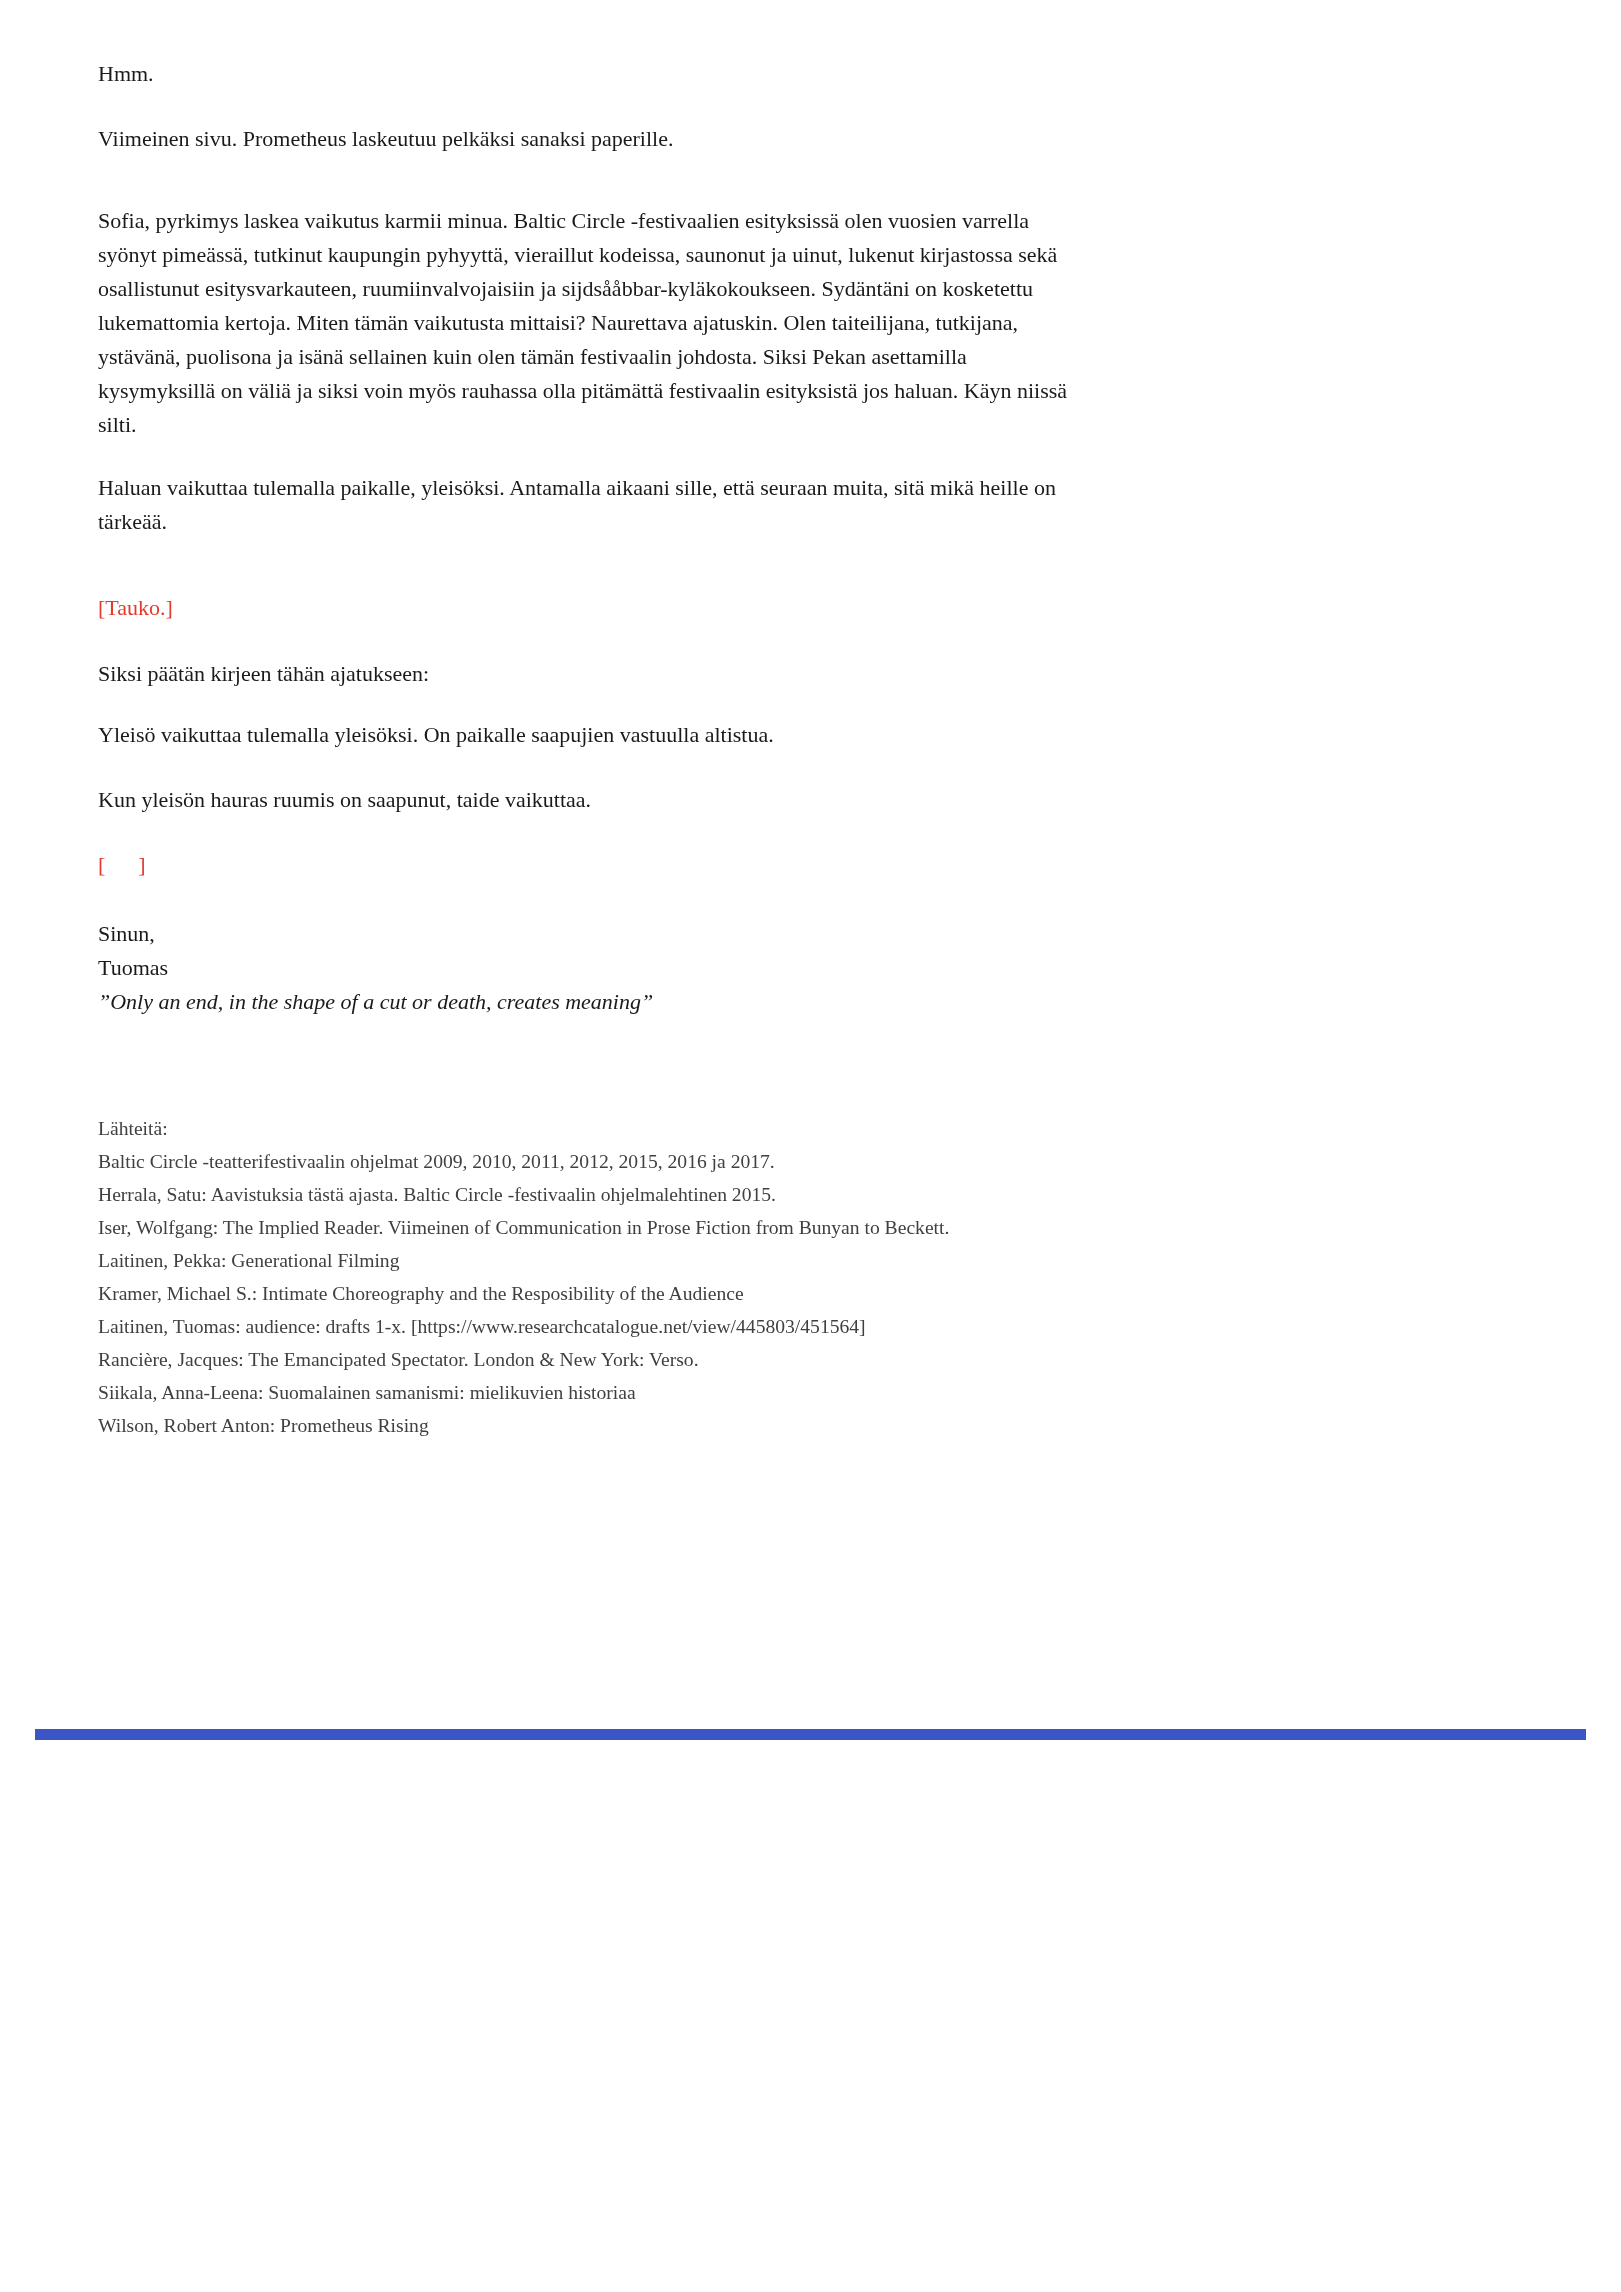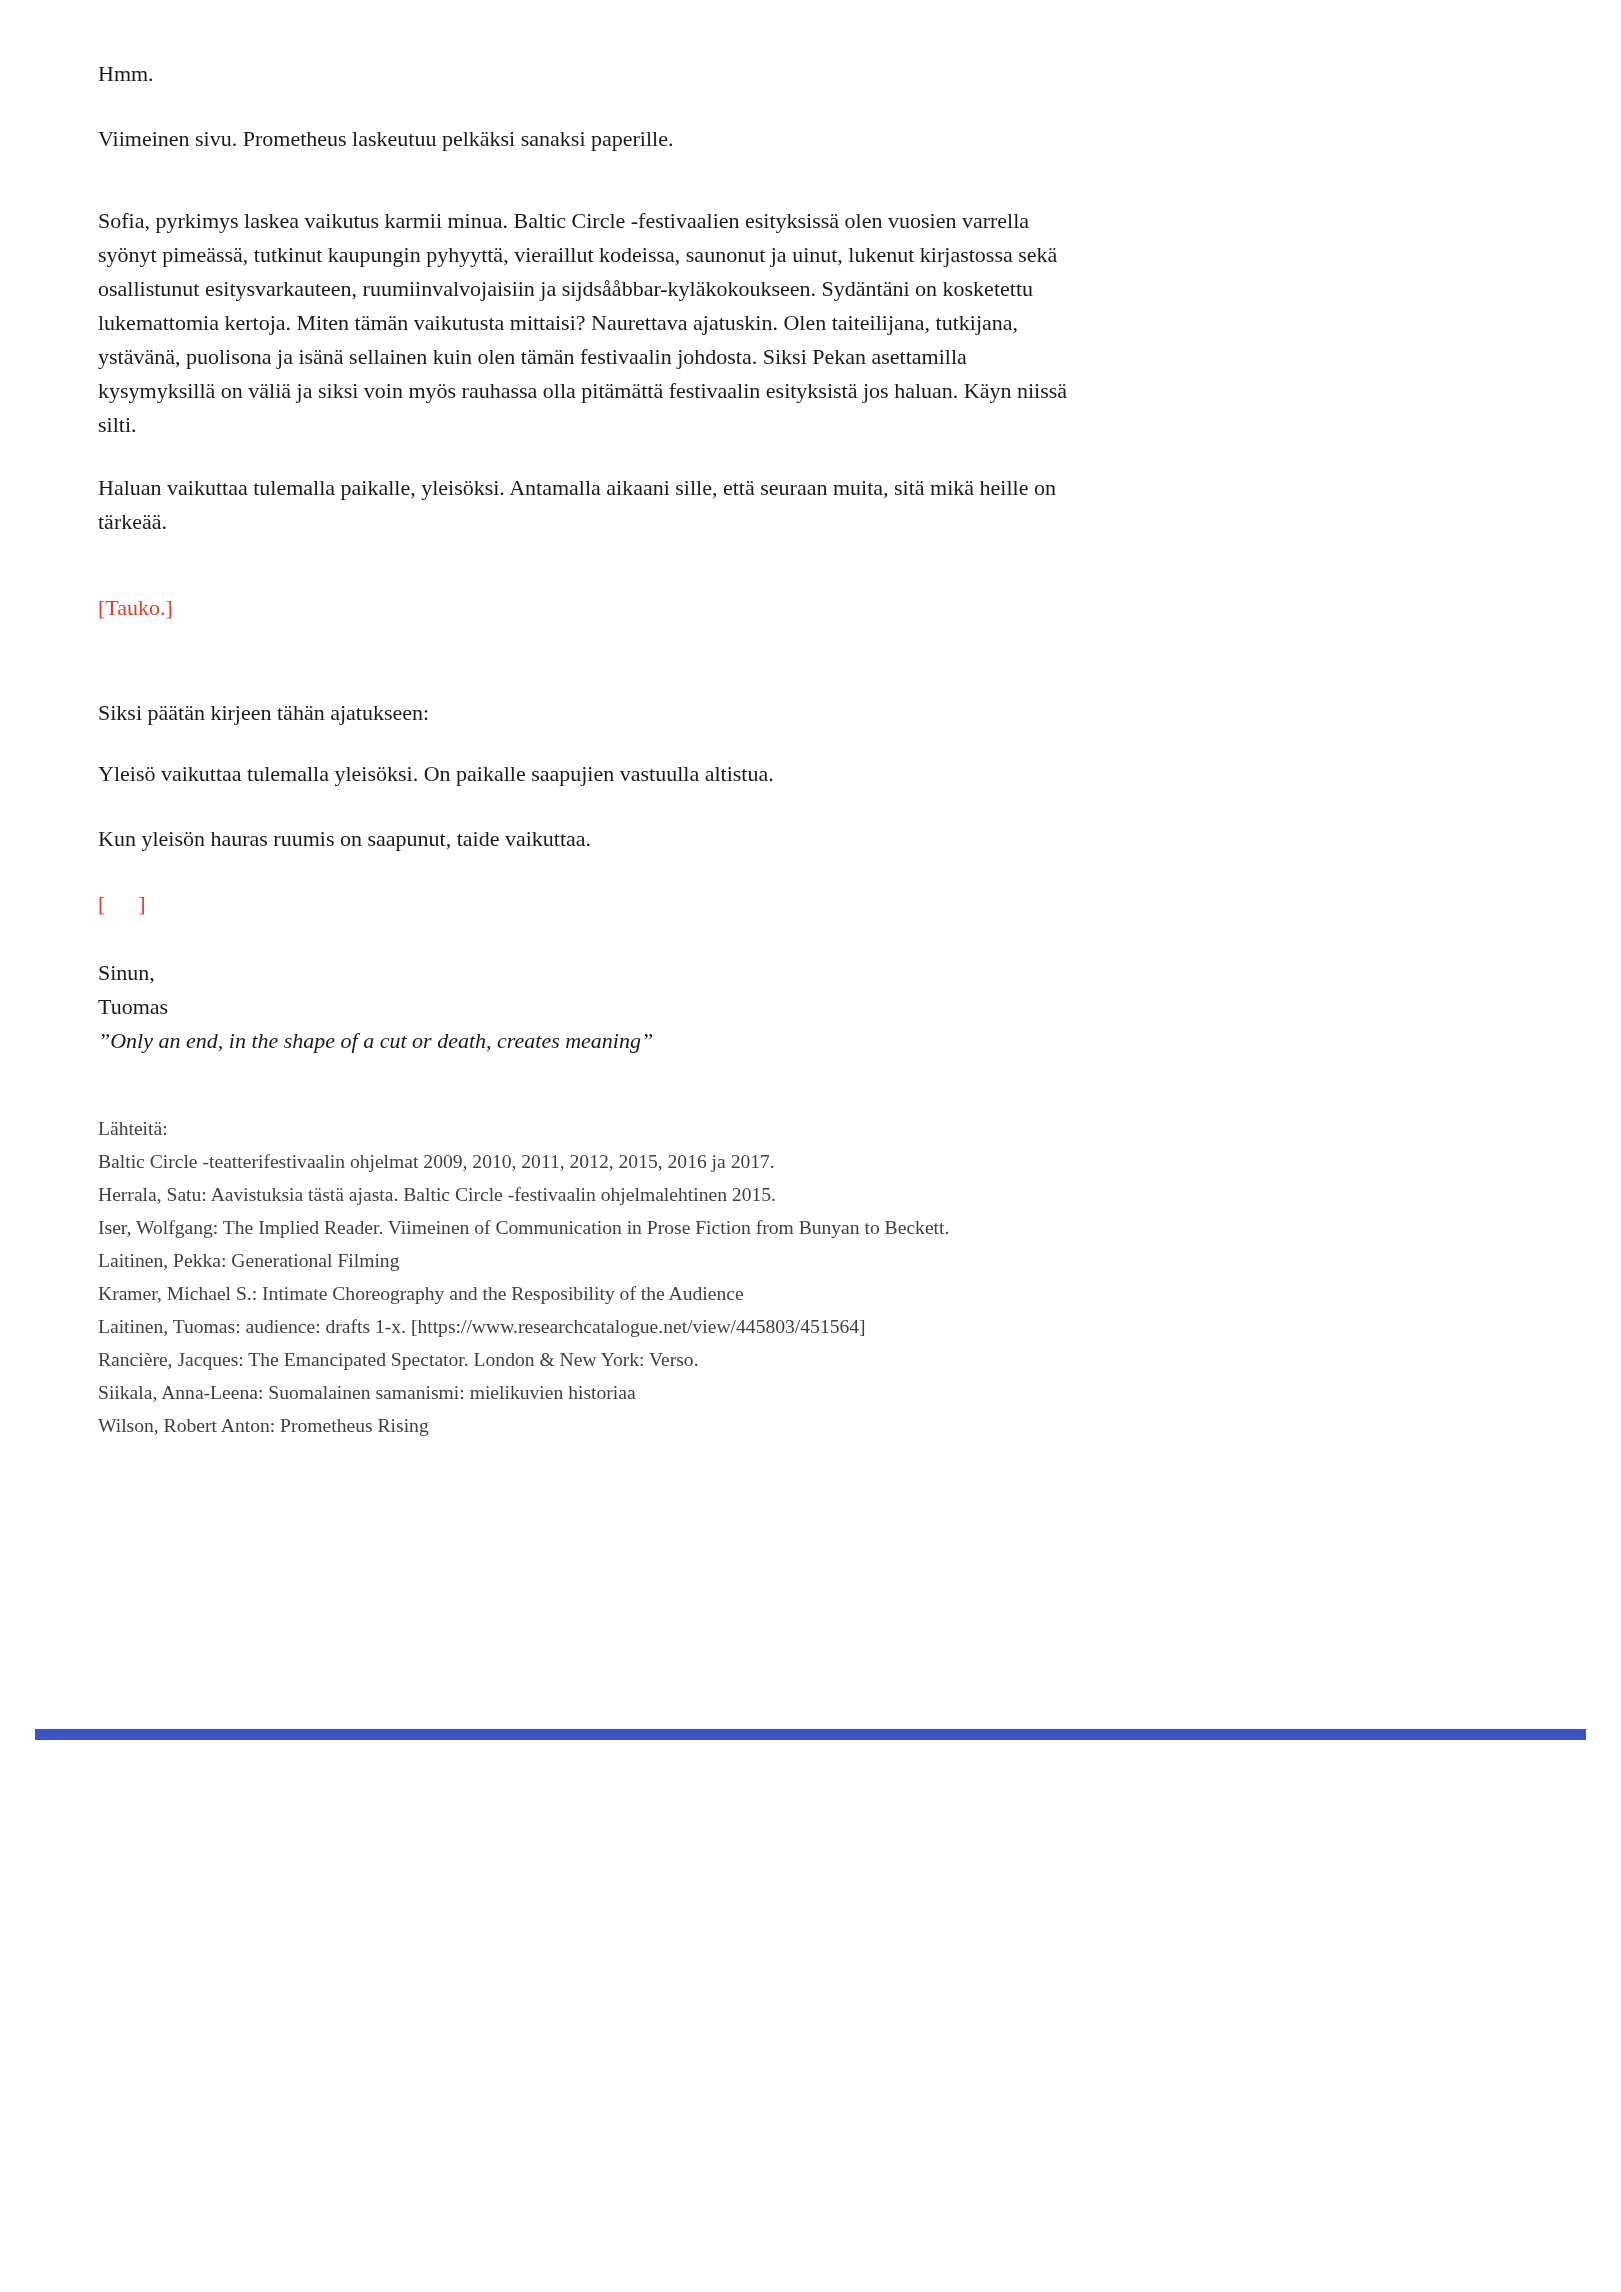--- a/index.html
+++ b/index.html
@@ -24,21 +24,21 @@
     font-size: 22px;
     line-height: 34px;
   }
   .para { margin: 0 0 31px 0; }
   .para.p-sofia { margin-bottom: 29px; margin-top: 48px; }
   .para.p-haluan { margin-bottom: 52px; }
   .marker {
     color: var(--accent-red, #e23b2e);
     white-space: pre;
   }
-  .pause-marker { margin-bottom: 71px; }
+  .pause-marker { margin-bottom: 32px; }
   .p-siksi { margin-bottom: 27.4px; margin-top: 12px; }
   .bracket-marker { margin-bottom: 35px; }
   .signature p { margin: 0; }
   .quote { font-style: italic; }
   .sources {
     position: absolute;
     top: 1112px;
     left: 98px;
     width: 1323px;
     font-size: 19.6px;

